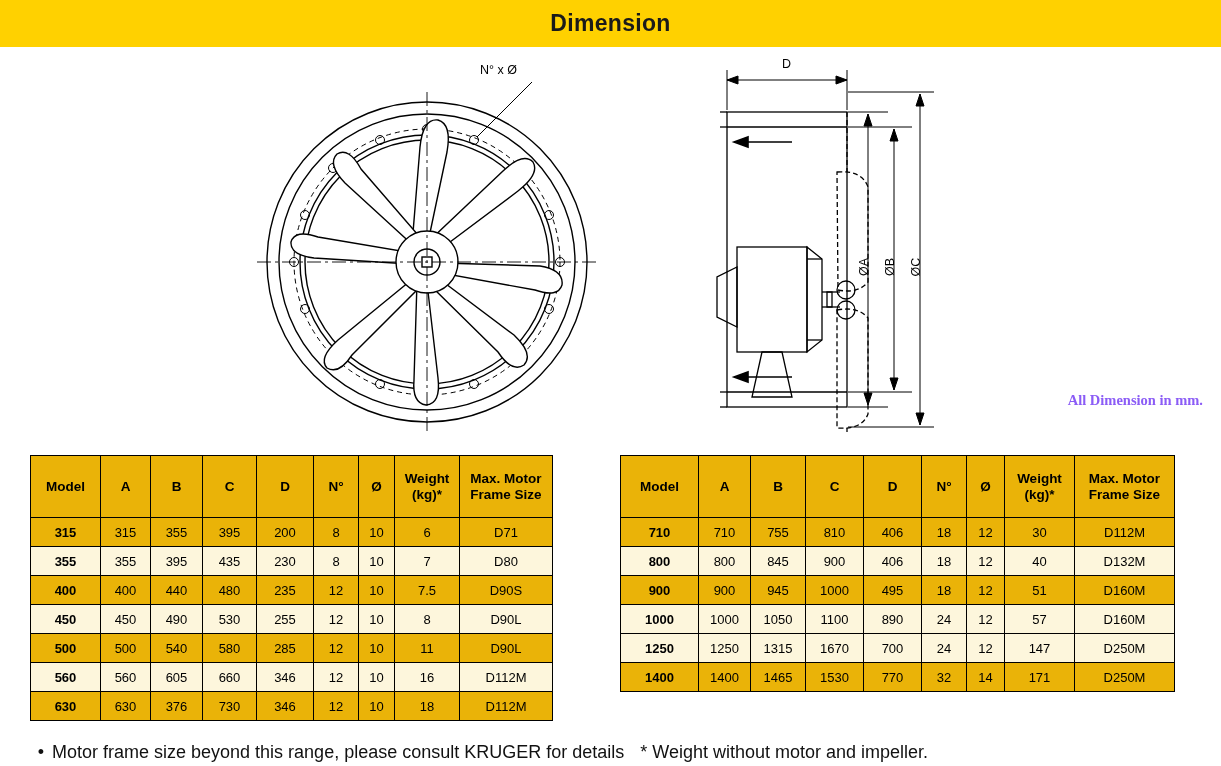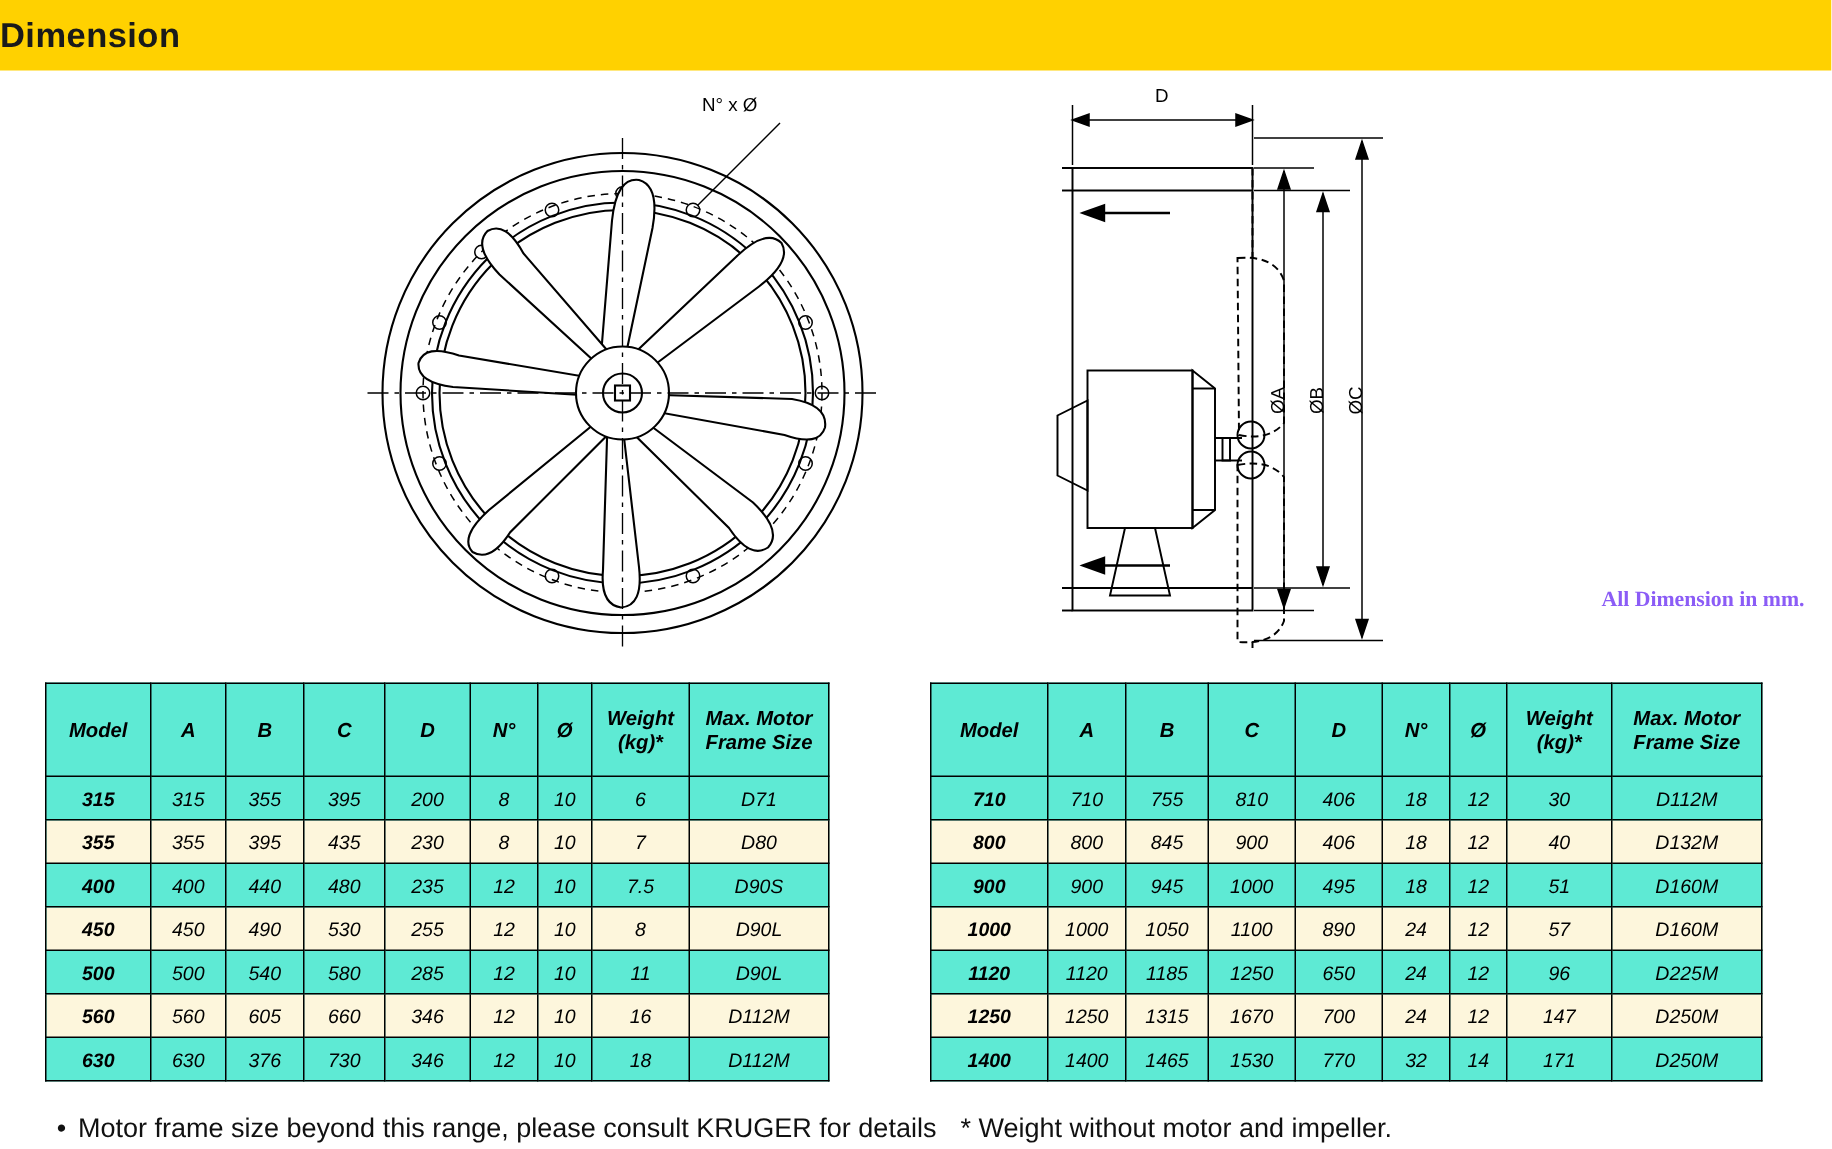--- a/index.html
+++ b/index.html
@@ -17,53 +17,52 @@
   }
   
   #banner {
     position: absolute; left: 0; top: 0;
     width: 1221px; height: 47px;
     background: #FFD100;
   }
   #banner-title {
     position: absolute; left: 0; top: 10px;
     width: 1221px;
-    text-align: left;
+    text-align: center;
     font-size: 23px;
     font-weight: bold;
     color: #1a1a1a;
     letter-spacing: 0.3px;
   }
   
   #drawings {
-    position: absolute; left: 0; top: 47px;
+    position: absolute; left: 12px; top: 47px;
     width: 1065px; height: 385px;
   }
   #front-view { position: absolute; left: 230px; top: 5px; }
   #side-view  { position: absolute; left: 660px; top: 5px; }
 
   #all-dim-note {
     position: absolute;
     right: 18px; top: 392px;
     font-family: "Liberation Serif", serif;
     font-size: 14.5px;
     font-weight: bold;
     color: #8b5cf6;
   }
   
   .tbl-wrap { position: absolute; }
   #tbl-left  { left: 30px;  top: 455px; }
   #tbl-right { left: 620px; top: 455px; }
 
   table.dim {
     border-collapse: collapse;
-    background: #5eead4;
+    background: #eab308;
     font-size: 13px;
     color: #000;
-    font-style: italic;
   }
   table.dim th, table.dim td {
     border: 1px solid #000;
     text-align: center;
     padding: 0;
     height: 29px;
     font-weight: normal;
   }
   table.dim thead th {
     height: 62px;
@@ -417,31 +416,20 @@
           <td class="model">1000</td>
           <td>1000</td>
           <td>1050</td>
           <td>1100</td>
           <td>890</td>
           <td>24</td>
           <td>12</td>
           <td>57</td>
           <td>D160M</td>
         </tr>
-        <tr>
-          <td class="model">1120</td>
-          <td>1120</td>
-          <td>1185</td>
-          <td>1250</td>
-          <td>650</td>
-          <td>24</td>
-          <td>12</td>
-          <td>96</td>
-          <td>D225M</td>
-        </tr>
         <tr class="alt">
           <td class="model">1250</td>
           <td>1250</td>
           <td>1315</td>
           <td>1670</td>
           <td>700</td>
           <td>24</td>
           <td>12</td>
           <td>147</td>
           <td>D250M</td>

